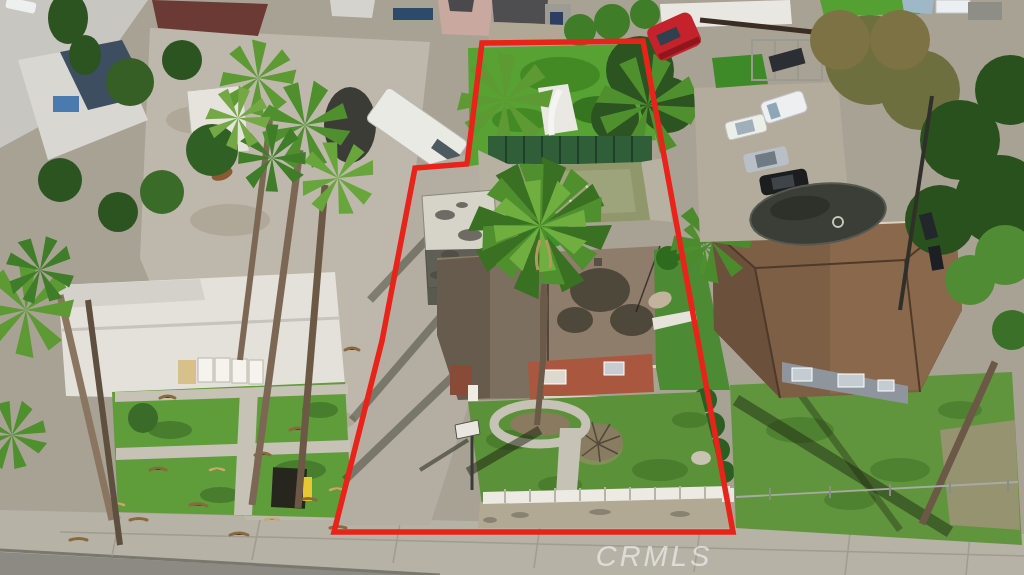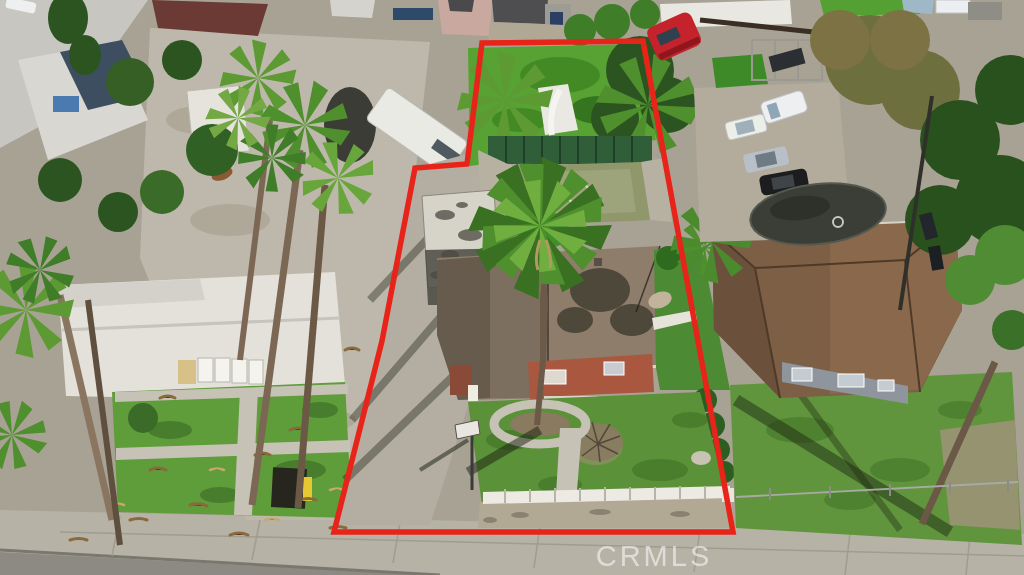--- a/index.html
+++ b/index.html
@@ -1,16 +1,16 @@
 <!DOCTYPE html>
 <html><head>
 <meta charset="utf-8">
 <style>
   html,body{margin:0;padding:0;background:#222;}
-  .stage{position:relative;width:1024px;height:575px;overflow:hidden;font-family:"Liberation Sans",sans-serif;}
+  .stage{position:relative;width:1024px;height:575px;overflow:hidden;font-family:"Liberation Sans",sans-serif;font-style:italic;}
   svg{display:block;}
   .wm{font-family:"Liberation Sans",sans-serif;letter-spacing:3px;}
 </style>
 </head>
 <body>
 
 <div class="stage">
 <svg viewBox="0 0 1024 575" width="1024" height="575">
   <defs>
     <path id="palm" d="M0 0L32 -7 29 5ZM0 0L24 20 15 27ZM0 0L5 32 -7 29ZM0 0L-20 24 -27 15ZM0 0L-32 7 -29 -5ZM0 0L-24 -20 -15 -27ZM0 0L-5 -32 7 -29ZM0 0L20 -24 27 -15Z"></path>

